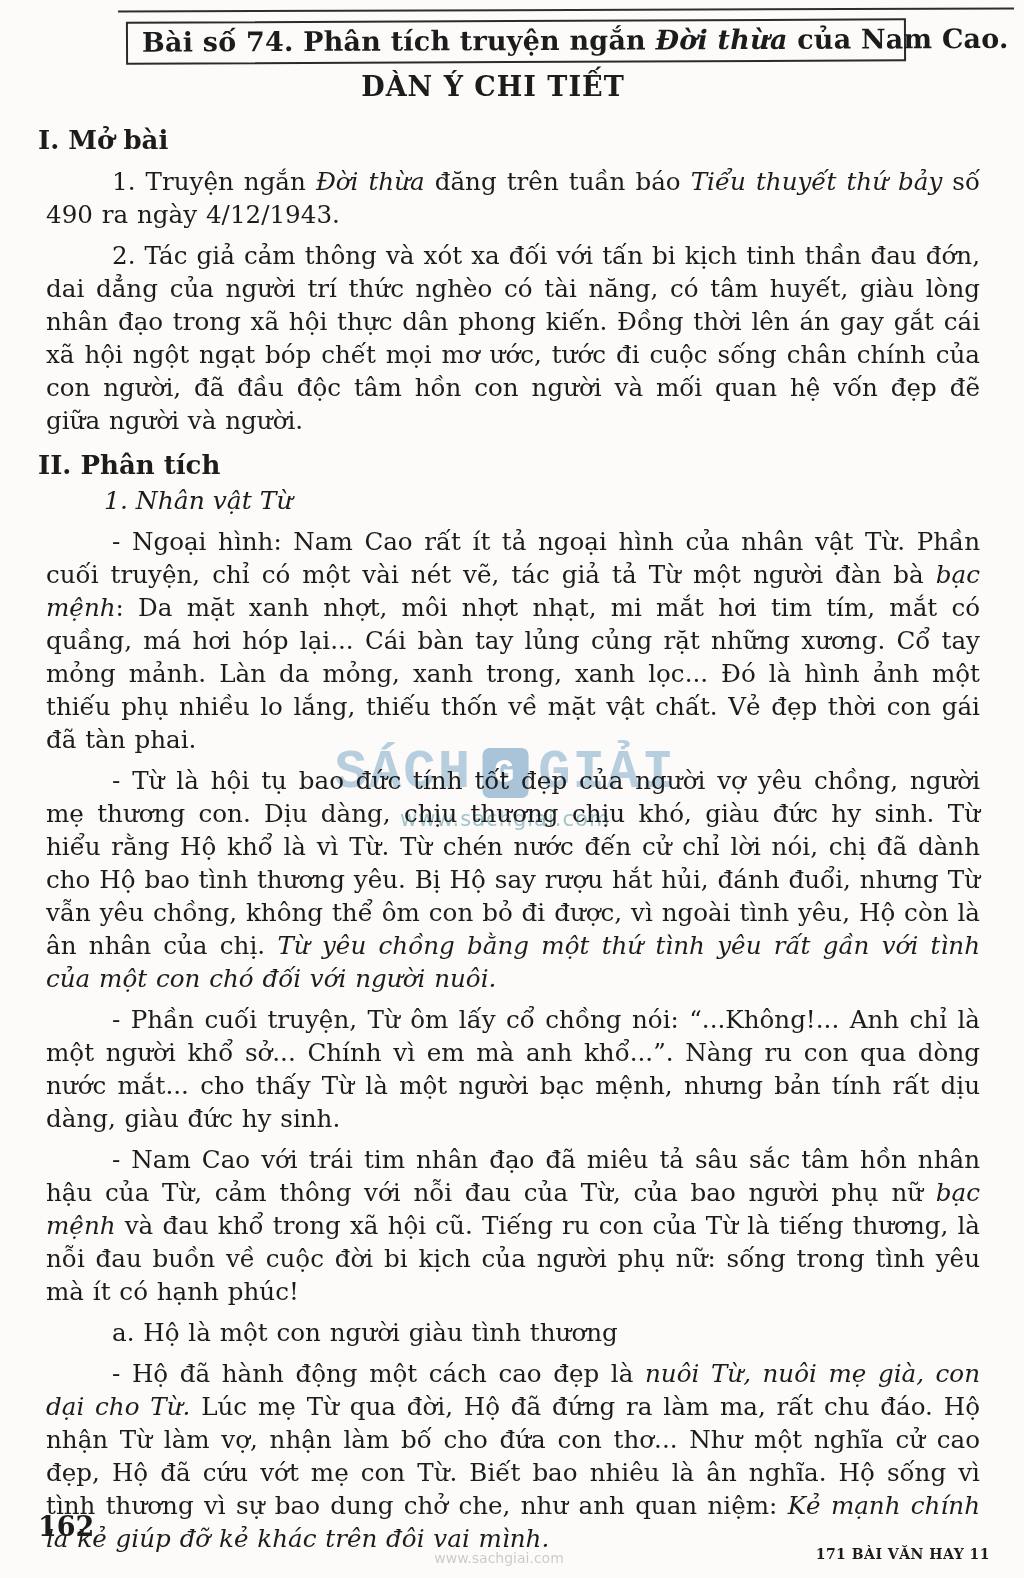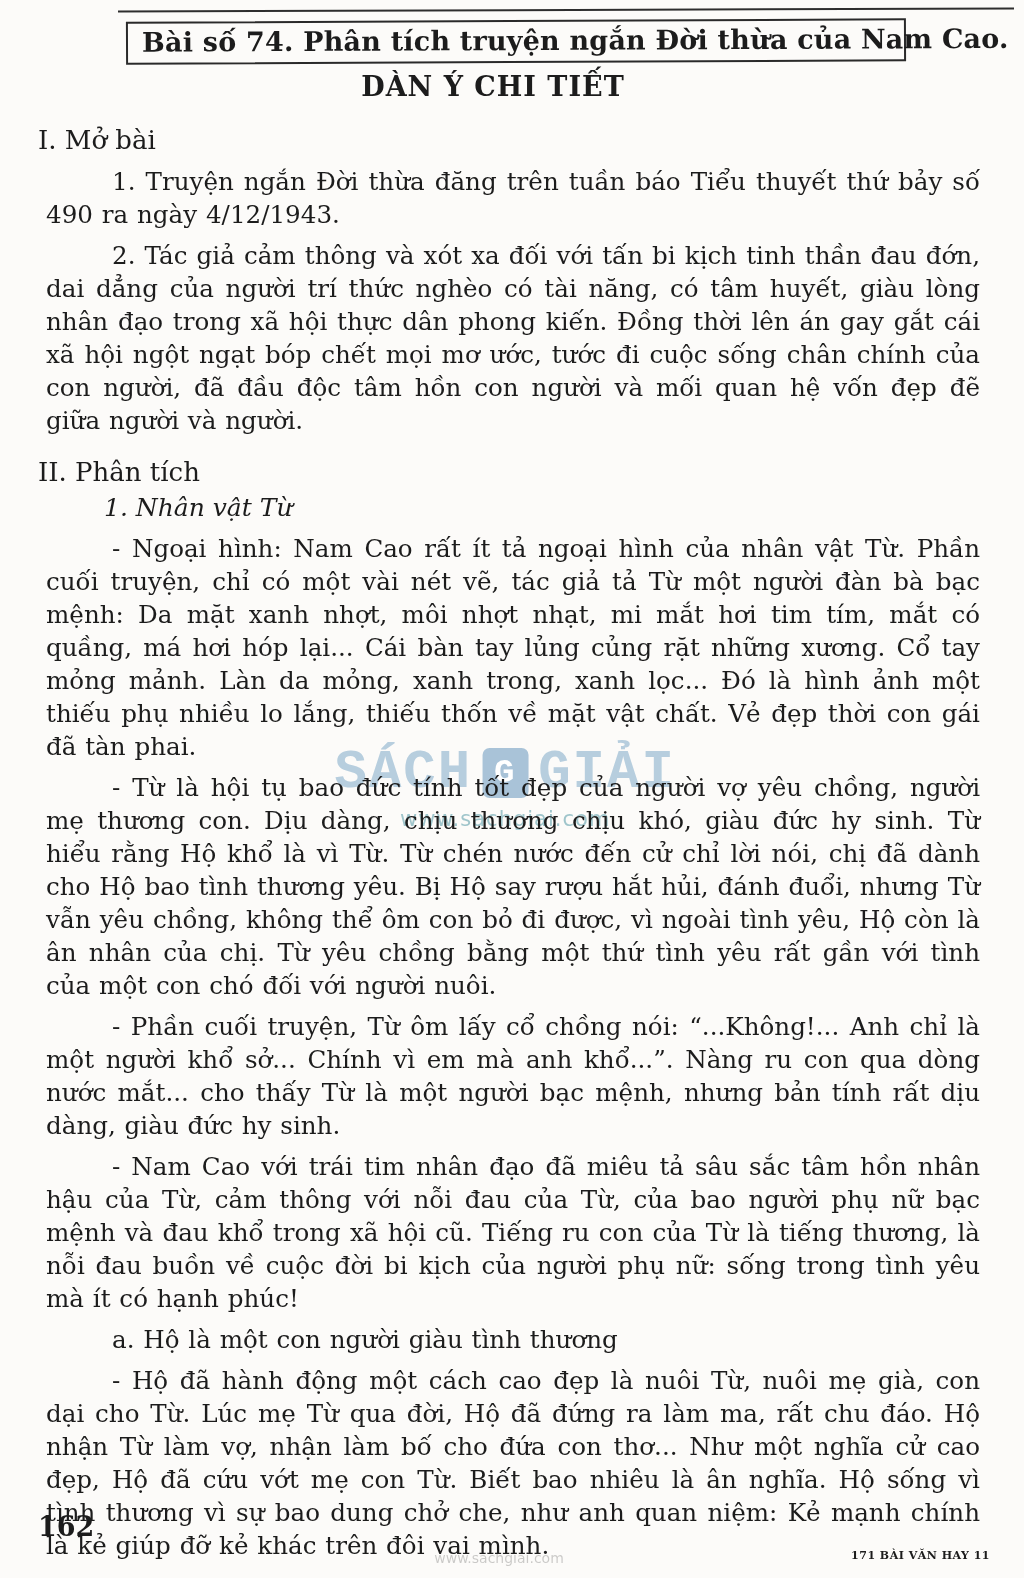--- a/index.html
+++ b/index.html
@@ -36,41 +36,41 @@
     white-space:nowrap;
   }
   .subtitle{
     text-align:center;
     font-weight:bold;
     font-size:27px;
     margin:8px 40px 22px 0;
     letter-spacing:1px;
   }
   .h{
-    font-weight:normal;
+    font-weight:bold;
     font-size:26px;
     line-height:33px;
-    margin:19px 0 2px 0;
+    margin:12px 0 2px 0;
   }
   .subi{
     font-style:italic;
     font-size:25px;
     line-height:33px;
     text-indent:66px;
     margin:0 0;
   }
   .para{
     font-size:24.6px;
     line-height:33px;
     text-align:justify;
     text-indent:66px;
     margin:8px;
     word-spacing:1px;
   }
-  .it{}
+  .it{font-style:italic;}
   .watermark{
     position:absolute;z-index:0;
     top:742px;left:50%;transform:translateX(-52%);
     text-align:center;
     user-select:none;
   }
   .wm-row{
     display:flex;align-items:center;justify-content:center;gap:10px;
     font-family:Liberation Mono, monospace;
     font-weight:bold;font-size:54px;letter-spacing:2px;
@@ -84,21 +84,21 @@
     margin-top:4px;
     font-family:"DejaVu Sans","Liberation Sans",sans-serif;
     font-size:21px;letter-spacing:1px;
   }
   .footer-pagenum{
     position:absolute;left:38px;bottom:36px;
     font-weight:bold;font-size:27px;z-index:1;
   }
   .footer-book{
     position:absolute;right:34px;bottom:16px;
-    font-weight:bold;font-size:11px;letter-spacing:0.5px;z-index:1;
+    font-weight:bold;font-size:14px;letter-spacing:0.5px;z-index:1;
   }
   .footer-wm{
     position:absolute;left:50%;bottom:12px;transform:translateX(-60%);
     font-family:"DejaVu Sans","Liberation Sans",sans-serif;
     font-size:14px;opacity:0.22;z-index:0;
   }
 </style>
 </head>
 <body>
 

